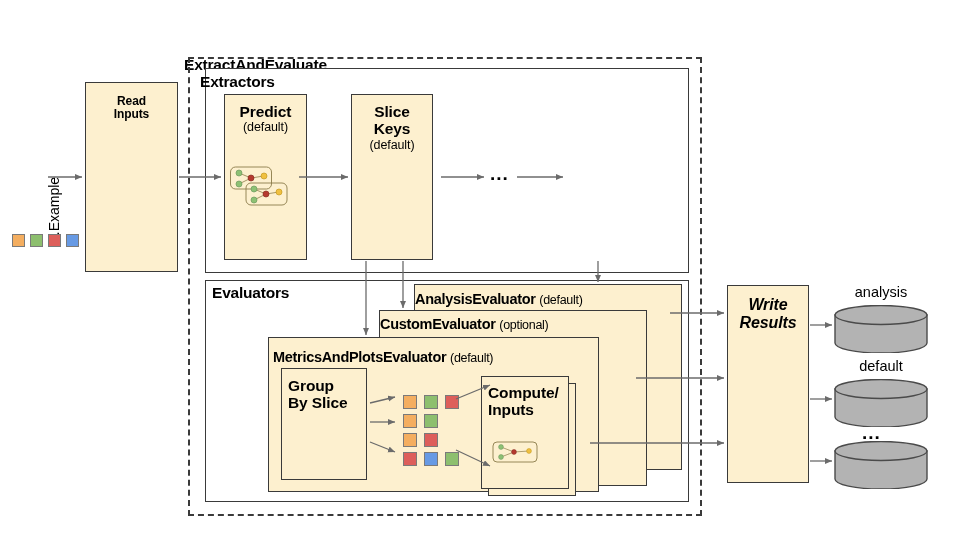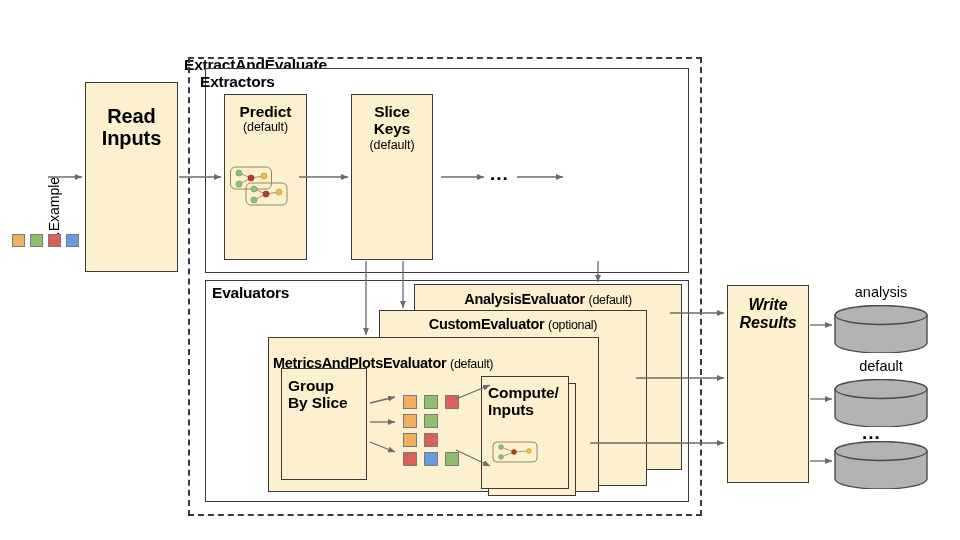--- a/index.html
+++ b/index.html
@@ -24,21 +24,21 @@
     letter-spacing:-0.2px;white-space:nowrap;
   }
   .outer-title{
     position:absolute;font-weight:bold;font-size:15.5px;
     letter-spacing:-0.2px;white-space:nowrap;
   }
   .sub{font-weight:normal;font-size:12.5px;display:block;}
   .sub-inline{font-weight:normal;font-size:12.5px;}
 
   .evalhdr{
-    position:absolute;left:0;right:0;text-align:center;
+    position:absolute;left:0;right:0;text-align:left;
     font-weight:bold;font-size:14.5px;letter-spacing:-0.3px;
     white-space:nowrap;
   }
 
   .vlabel{
     position:absolute;font-size:14px;white-space:nowrap;
     transform-origin:0 0;
   }
   .cyl-label{
     position:absolute;font-size:14.5px;text-align:center;white-space:nowrap;
@@ -64,21 +64,21 @@
   <div class="vlabel" style="left:46px;top:243px;transform:rotate(-90deg);">tf.Example</div>
 
   <div class="abs" id="input-chips" style="left:12px;top:234px;width:70px;height:14px;">
       <div class="sq" style="left: 0px; top: 0px; width: 13px; height: 13px; background: rgb(244, 174, 96);"></div>
       <div class="sq" style="left: 18px; top: 0px; width: 13px; height: 13px; background: rgb(141, 191, 110);"></div>
       <div class="sq" style="left: 36px; top: 0px; width: 13px; height: 13px; background: rgb(221, 95, 91);"></div>
       <div class="sq" style="left: 54px; top: 0px; width: 13px; height: 13px; background: rgb(103, 154, 228);"></div>
     </div>
 
   <div class="abs tanbox" style="left:85px;top:82px;width:93px;height:190px;">
-    <div class="boxlabel" style="top:22px;font-size:20px;">
+    <div class="boxlabel" style="top:12px;font-size:12px;">
       <span>Read</span><br>
       <span>Inputs</span>
     </div>
   </div>
 
   <div class="abs whitebox" style="left:205px;top:68px;width:484px;height:205px;"></div>
   <div class="panel-title" style="left:200px;top:73px;">Extractors</div>
 
   <div class="abs tanbox" style="left:224px;top:94px;width:83px;height:166px;">
     <div class="boxlabel" style="top:8px;font-size:15.5px;">
@@ -137,21 +137,21 @@
   </div>
 
   <div class="abs tanbox" style="left:379px;top:310px;width:268px;height:176px;">
     <div class="evalhdr" style="top:5px;">
       <span>CustomEvaluator</span>
       <span class="sub-inline">(optional)</span>
     </div>
   </div>
 
   <div class="abs tanbox" style="left:268px;top:337px;width:331px;height:155px;">
-    <div class="evalhdr" style="top:17px;left:4px;right:auto;text-align:left;">
+    <div class="evalhdr" style="top:11px;left:4px;right:auto;text-align:left;">
       <span>MetricsAndPlotsEvaluator</span>
       <span class="sub-inline">(default)</span>
     </div>
 
     <div class="abs whitebox" style="left:12px;top:30px;width:86px;height:112px;background:#fdf0cf;">
       <div class="boxlabel" style="top:8px;left:6px;right:auto;text-align:left;font-size:15.5px;">
         <span>Group</span><br>
         <span>By Slice</span>
       </div>
     </div>

